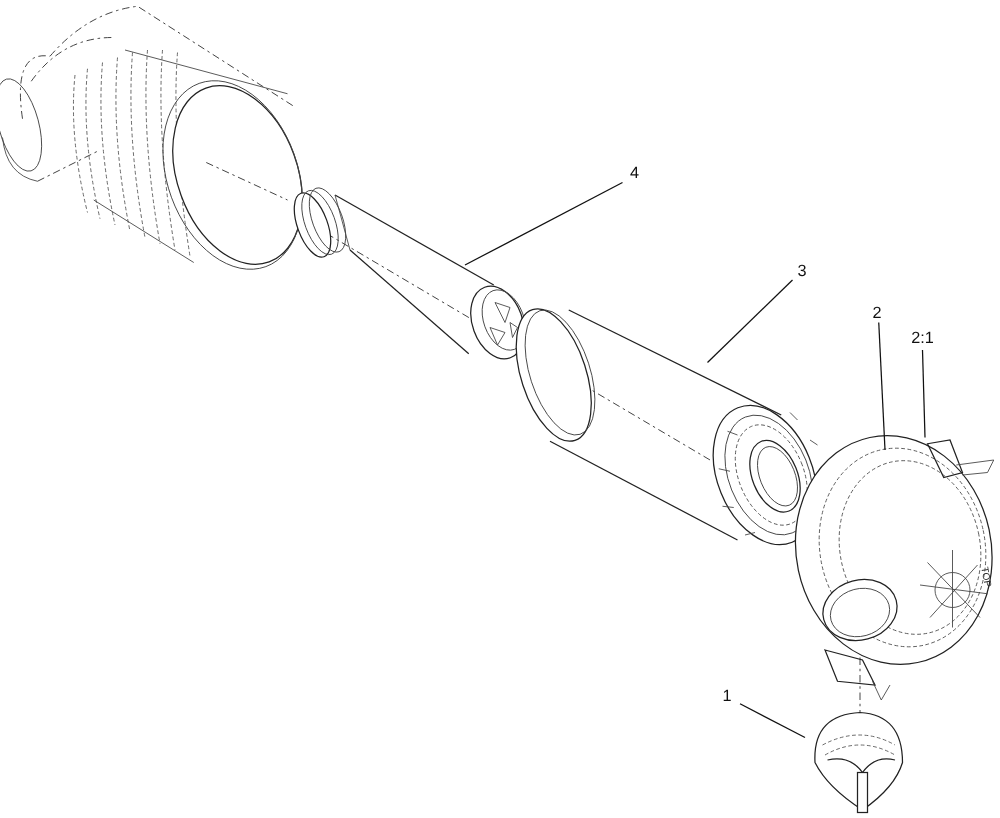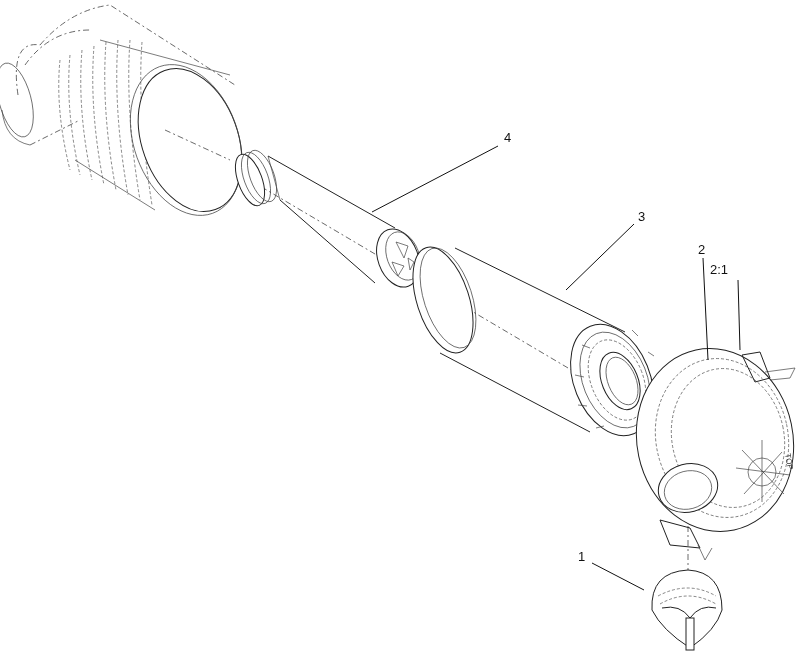--- a/index.html
+++ b/index.html
@@ -131,15 +131,15 @@
       <line class="leader" x1="634" y1="224" x2="566" y2="290"></line>
       <line class="leader" x1="703" y1="258" x2="708" y2="360"></line>
       <line class="leader" x1="738" y1="280" x2="740" y2="350"></line>
       <line class="leader" x1="592" y1="563" x2="644" y2="590"></line>
     </g>
   </svg>
 
   <div class="callout" style="left:504px; top:131px;">4</div>
   <div class="callout" style="left:638px; top:210px;">3</div>
   <div class="callout" style="left:698px; top:243px;">2</div>
-  <div class="callout" style="left:710px; top:263px;">2:1</div>
+  <div class="callout" style="left:729px; top:263px;">2:1</div>
   <div class="callout" style="left:578px; top:550px;">1</div>
 </div>
 
 </body></html>

